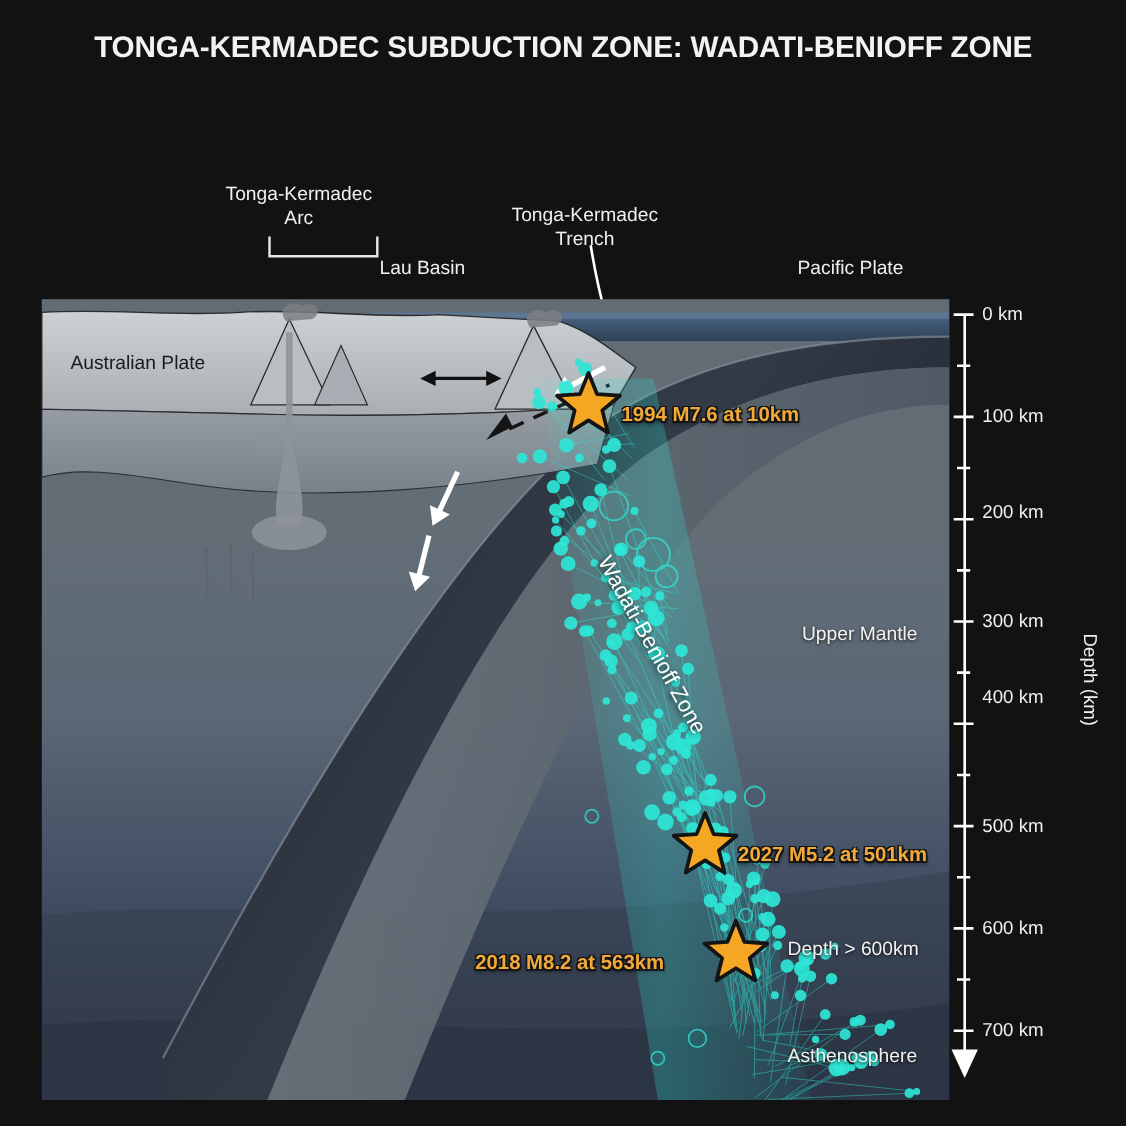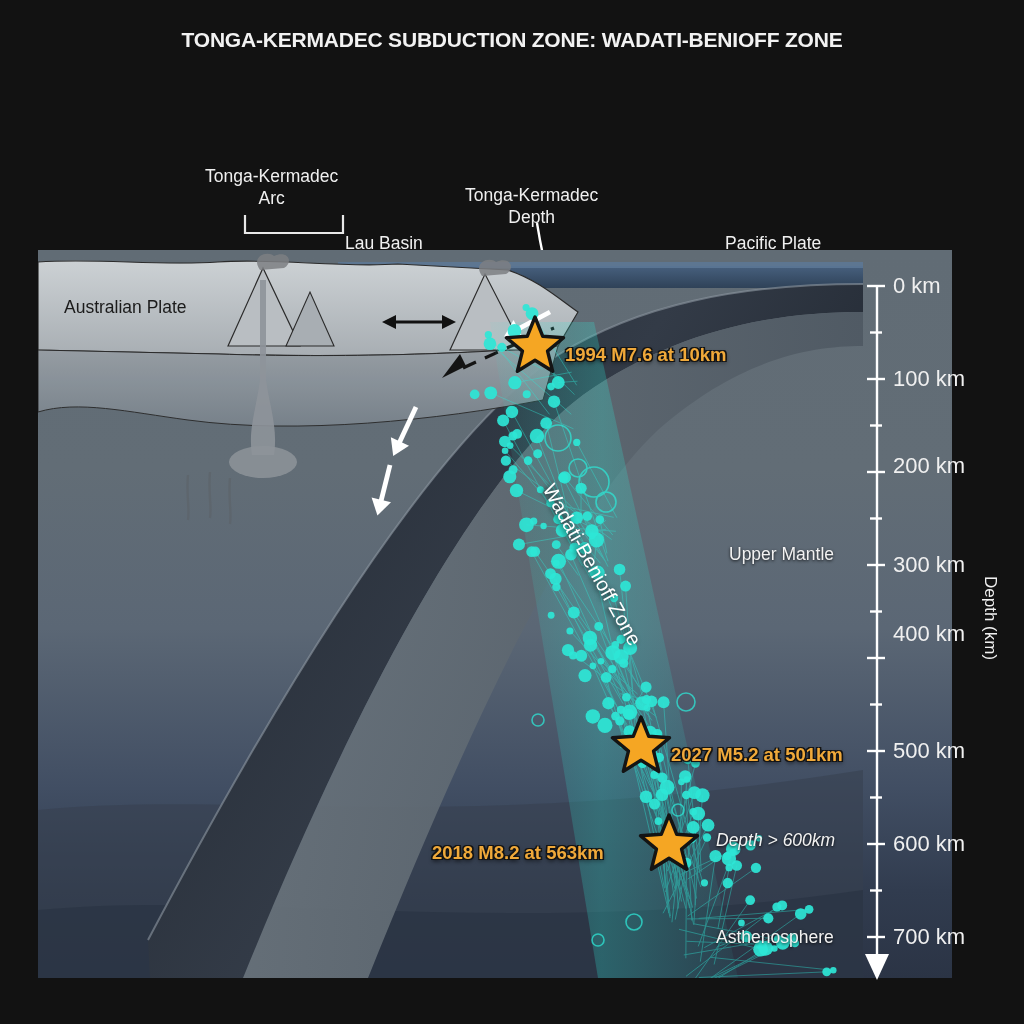--- a/index.html
+++ b/index.html
@@ -2,26 +2,26 @@
 <html><head>
 <meta charset="utf-8">
 <style>
   html,body{margin:0;padding:0;background:#0d0d0d;}
   body{width:1024px;height:1024px;overflow:hidden;
        font-family:"Liberation Sans",sans-serif;}
   #stage{position:relative;width:1024px;height:1024px;background:#121212;}
 
   
   .title{position:absolute;left:0;top:28px;width:1024px;text-align:center;
-         color:#f2f2f2;font-size:21px;font-weight:bold;letter-spacing:-0.2px;}
+         color:#f2f2f2;font-size:27px;font-weight:bold;letter-spacing:-0.2px;}
   .subtitle{position:absolute;left:0;top:68px;width:1024px;text-align:center;
             color:#d8d8d8;font-size:18px;line-height:25px;font-weight:400;}
 
   
-  #panel{position:absolute;left:38px;top:250px;width:914px;height:728px;
+  #panel{position:absolute;left:38px;top:272px;width:825px;height:728px;
          overflow:hidden;background:linear-gradient(180deg,
            #616c75 0%, #626d76 30%, #5b6775 52%,
            #414e63 74%, #313c4f 88%, #2b3445 100%);}
 
   .svgfull{position:absolute;left:0;top:0;width:825px;height:728px;}
 
   
   .pl{position:absolute;color:#f2f2f2;font-size:17.5px;
       text-shadow:0 1px 3px rgba(0,0,0,.85);white-space:nowrap;}
   .pl.dark{color:#1b1b1b;text-shadow:none;}
@@ -35,41 +35,41 @@
 
   
   .qlbl{position:absolute;color:#f0a93a;font-size:18.5px;font-weight:bold;
         white-space:nowrap;
         text-shadow:-1.4px -1.4px 0 #141414, 1.4px -1.4px 0 #141414,
                     -1.4px 1.4px 0 #141414, 1.4px 1.4px 0 #141414,
                      0 2px 4px rgba(0,0,0,.8);}
 
   
   #axis{position:absolute;left:863px;top:258px;width:161px;height:740px;}
-  .tlabel{position:absolute;color:#f0f0f0;font-size:22px;white-space:nowrap;
+  .tlabel{position:absolute;color:#f0f0f0;font-size:17px;white-space:nowrap;
           transform:translateY(-50%);}
   .axtitle{position:absolute;color:#f0f0f0;font-size:17px;white-space:nowrap;
            transform-origin:0 0;transform:rotate(90deg);}
 </style>
 </head>
 <body>
 
 <div id="stage">
 
   <div class="title">TONGA-KERMADEC SUBDUCTION ZONE: WADATI-BENIOFF ZONE</div>
   <div class="subtitle">
   </div>
 
   <div class="ol" style="left:205px;top:165px;">
     <div>Tonga-Kermadec</div>
     <div>Arc</div>
   </div>
   <div class="ol" style="left:465px;top:184px;">
     <div>Tonga-Kermadec</div>
-    <div>Depth</div>
+    <div>Trench</div>
   </div>
   <div class="ol" style="left:345px;top:232px;">Lau Basin</div>
   <div class="ol" style="left:725px;top:232px;">Pacific Plate</div>
 
   <svg width="1024" height="300" style="position:absolute;left:0;top:0;">
     <path d="M245,215 L245,233 L343,233 L343,215" fill="none" stroke="#e8e8e8" stroke-width="2.2"></path>
     <path d="M537,223 C541,248 546,270 551,288" fill="none" stroke="#ffffff" stroke-width="2.4"></path>
     <path d="M551,296 L545,279 L558,280 Z" fill="#ffffff"></path>
   </svg>
 
@@ -482,21 +482,21 @@
 
       <g id="stars">
           <path d="M497,67L504.75876533026064,86.32097567425069L525.5316954888546,87.72949016875158L509.553946015096,101.0790243257493L514.6335575687742,121.27050983124843L497,110.2L479.36644243122583,121.27050983124843L484.446053984904,101.0790243257493L468.4683045111454,87.72949016875158L489.24123466973936,86.32097567425069Z" fill="#f5a623" stroke="#141414" stroke-width="3.4" stroke-linejoin="round"></path>
           <path d="M603,467L610.7587653302606,486.3209756742507L631.5316954888546,487.72949016875157L615.553946015096,501.0790243257493L620.6335575687742,521.2705098312484L603,510.2L585.3664424312258,521.2705098312484L590.446053984904,501.0790243257493L574.4683045111453,487.72949016875157L595.2412346697394,486.3209756742507Z" fill="#f5a623" stroke="#141414" stroke-width="3.4" stroke-linejoin="round"></path>
           <path d="M631,565L638.7587653302606,584.3209756742507L659.5316954888546,585.7294901687516L643.553946015096,599.0790243257493L648.6335575687742,619.2705098312484L631,608.2L613.3664424312258,619.2705098312484L618.446053984904,599.0790243257493L602.4683045111453,585.7294901687516L623.2412346697394,584.3209756742507Z" fill="#f5a623" stroke="#141414" stroke-width="3.4" stroke-linejoin="round"></path>
         </g>
     </svg>
 
     <div class="pl dark" style="left:26px;top:47px;">Australian Plate</div>
     <div class="pl" style="left:680px;top:294px;margin-left:11px;">Upper Mantle</div>
-    <div class="pl" style="left:678px;top:580px;font-style:italic;">Depth &gt; 600km</div>
+    <div class="pl" style="left:678px;top:580px;">Depth &gt; 600km</div>
     <div class="pl" style="left:678px;top:677px;text-align:right;">Asthenosphere</div>
     <div class="wbz" style="left:520px;top:230px;">Wadati-Benioff Zone</div>
 
     <div id="qlabels">
         <div class="qlbl" style="left: 527px; top: 94px;">1994 M7.6 at 10km</div>
         <div class="qlbl" style="left: 633px; top: 494px;">2027 M5.2 at 501km</div>
         <div class="qlbl" style="left: 394px; top: 592px;">2018 M8.2 at 563km</div>
       </div>
   </div>
 

